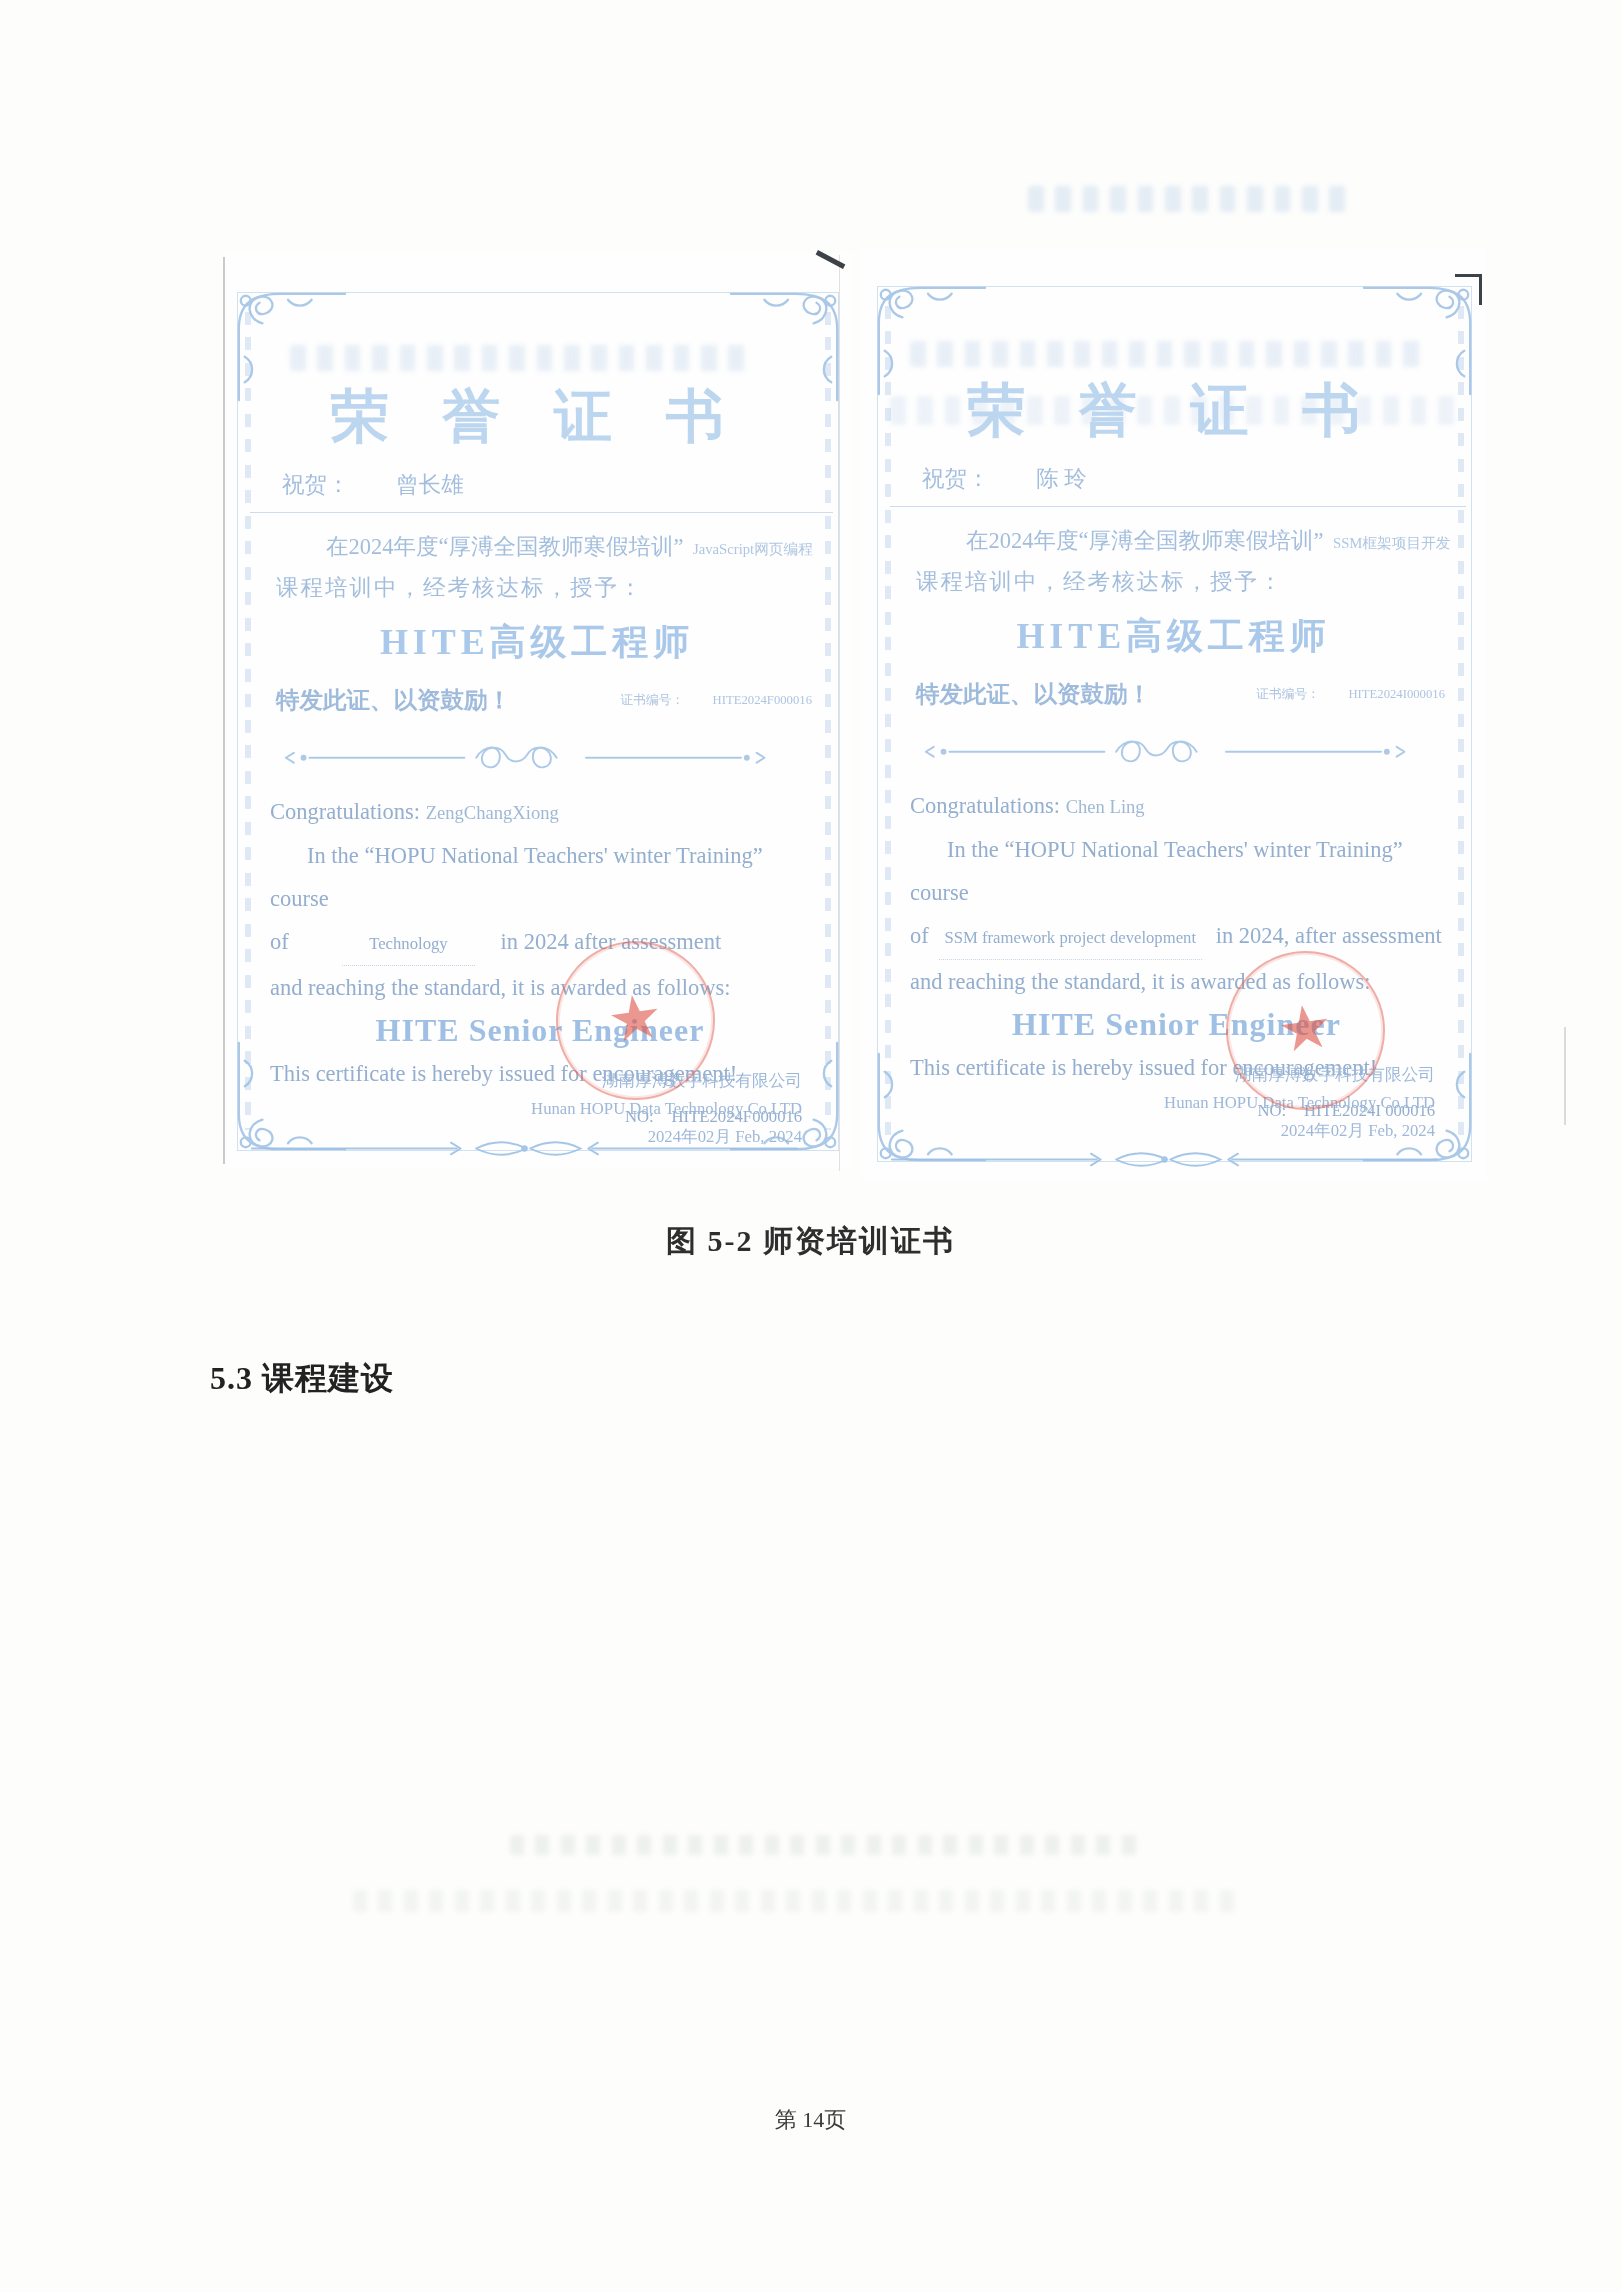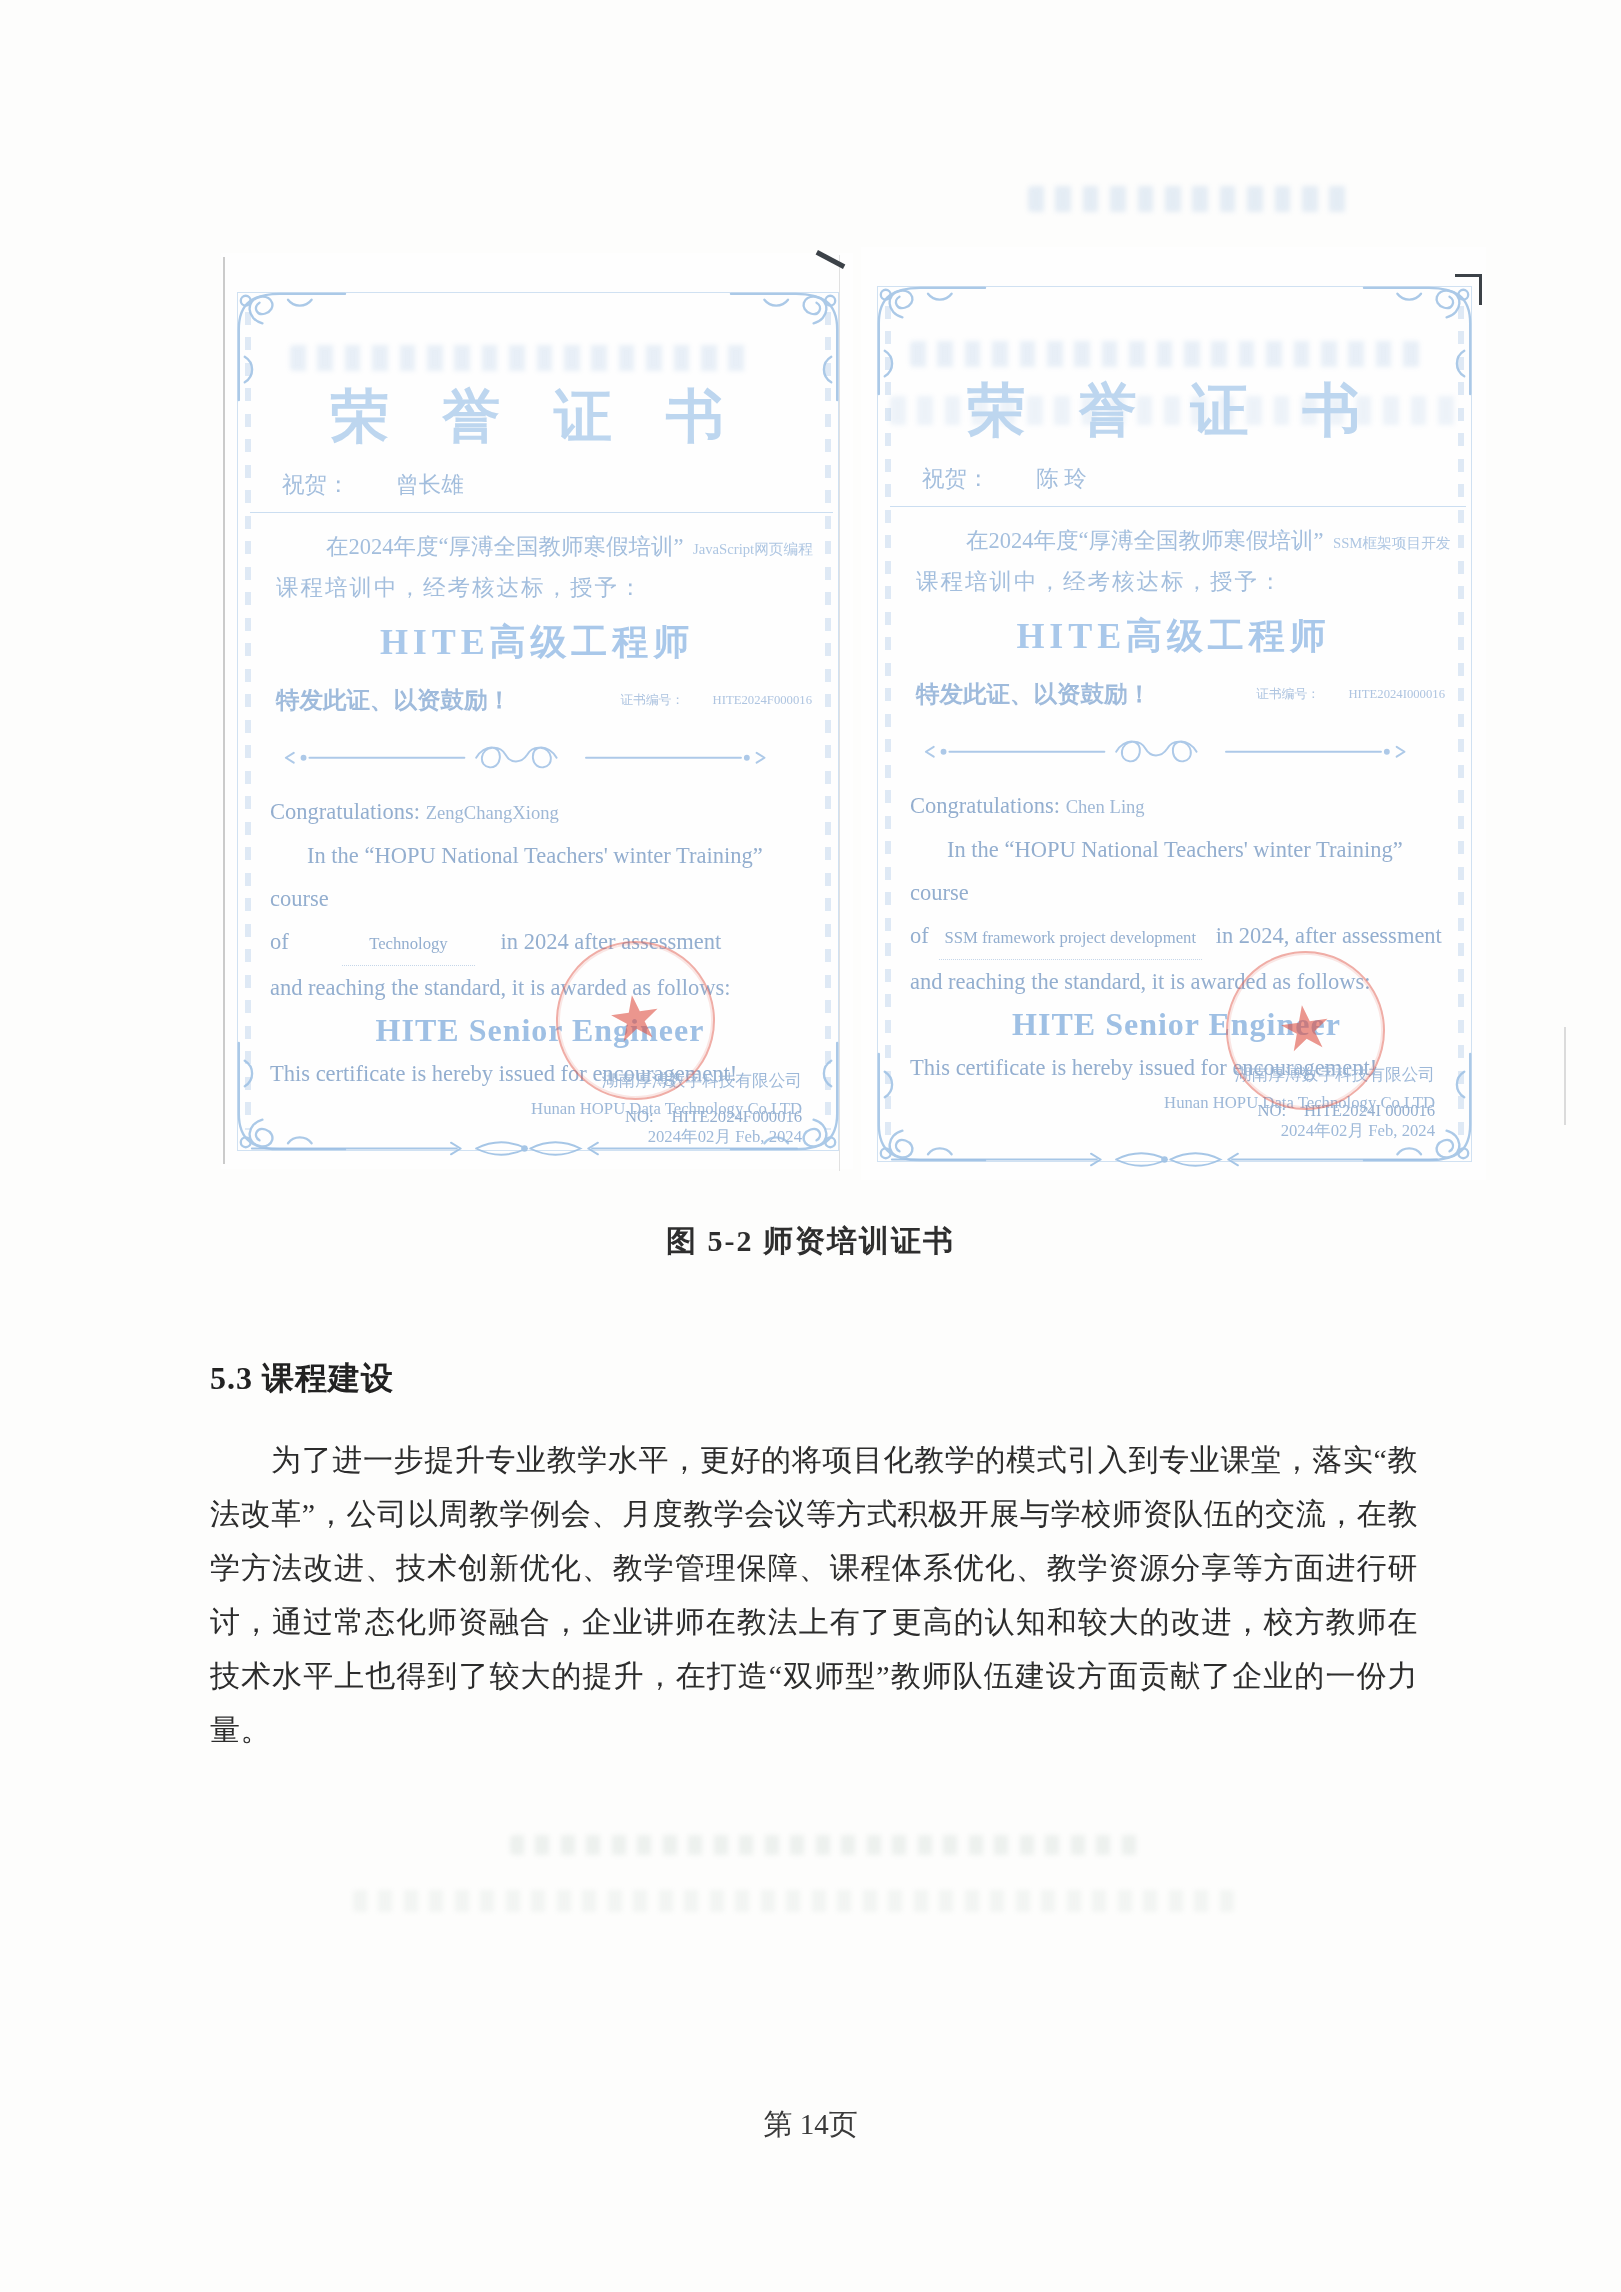--- a/index.html
+++ b/index.html
@@ -65,21 +65,21 @@
   
   .scanline{ position:absolute; background:#8d8d8d; }
   .markbar{ position:absolute; background:#3c4248; }
   
   .figure-caption{ position:absolute; top:1221px; left:0; right:0; text-align:center;
     font-size:30px; font-weight:bold; color:#2e2e2e; letter-spacing:2px; }
   .section-heading{ position:absolute; top:1357px; left:210px; margin:0;
     font-size:32px; font-weight:bold; color:#222; letter-spacing:1px; }
   .body-paragraph{ position:absolute; top:1433px; left:210px; width:1208px; margin:0;
     font-size:30px; line-height:54px; color:#2c2c2c; text-align:justify; text-indent:61px; letter-spacing:0.5px; }
-  .page-number{ position:absolute; top:2105px; left:0; right:0; text-align:center; font-size:29px; color:#3a3a3a; }
+  .page-number{ position:absolute; top:2105px; left:0; right:0; text-align:center; font-size:22px; color:#3a3a3a; }
 </style>
 </head>
 <body>
 
 <div class="page">
 
   <svg width="0" height="0" style="position:absolute" aria-hidden="true">
     <defs>
       <g id="corner-orn" fill="none" stroke="currentColor" stroke-width="2.4" stroke-linecap="round">
         <path d="M10,118 L10,46 C10,18 26,10 52,10 L118,10"></path>
@@ -259,21 +259,20 @@
   </div>
 
   <div class="scanline" style="left:223px;top:257px;width:2px;height:907px;opacity:.45"></div>
   <div class="scanline" style="left:839px;top:255px;width:1px;height:916px;opacity:.25"></div>
   <div class="markbar" style="left:815px;top:257px;width:31px;height:4.9px;transform:rotate(28deg)"></div>
   <div class="markbar" style="left:1455px;top:274px;width:27.4px;height:2.9px"></div>
   <div class="markbar" style="left:1479px;top:274px;width:2.9px;height:31px"></div>
 
   <div class="figure-caption">图 5-2  师资培训证书</div>
   <h2 class="section-heading">5.3 课程建设</h2>
-  <p class="body-paragraph">为了进一步提升专业教学水平，更好的将项目化教学的模式引入到专业课堂，落实“教法改革”，公司以周教学例会、月度教学会议等方式积极开展与学校师资队伍的交流，在教学方法改进、技术创新优化、教学管理保障、课程体系优化、教学资源分享等方面进行研讨，通过常态化师资融合，企业讲师在教法上有了更高的认知和较大的改进，校方教师在技术水平上也得到了较大的提升，在打造“双师型”教师队伍建设方面贡献了企业的一份力量。</p>
 
   <div class="smudge green" style="left:510px;top:1835px;width:637px;height:19.6px;opacity:.45"></div>
   <div class="smudge green" style="left:353px;top:1890px;width:882px;height:21.6px;opacity:.3"></div>
   <div class="scanline" style="left:1564px;top:1027px;width:2px;height:98px;opacity:.3"></div>
 
   <div class="page-number">第 14页</div>
 </div>
 
 
 </body></html>

